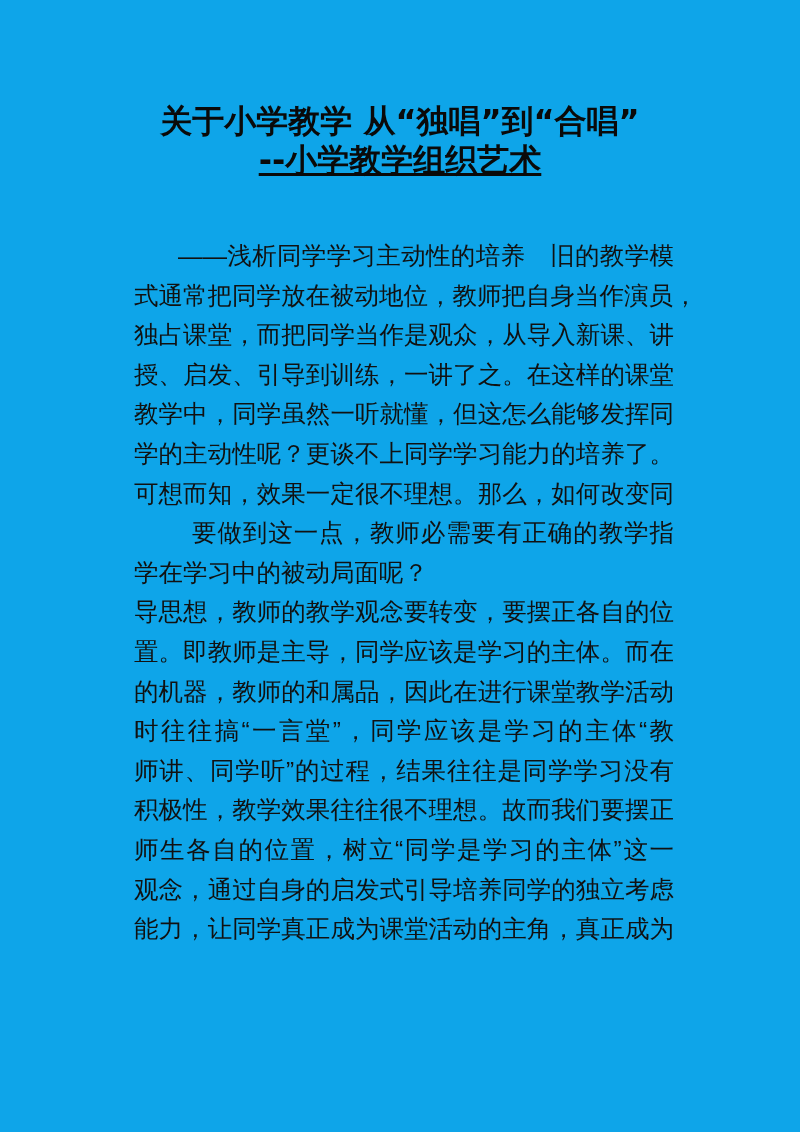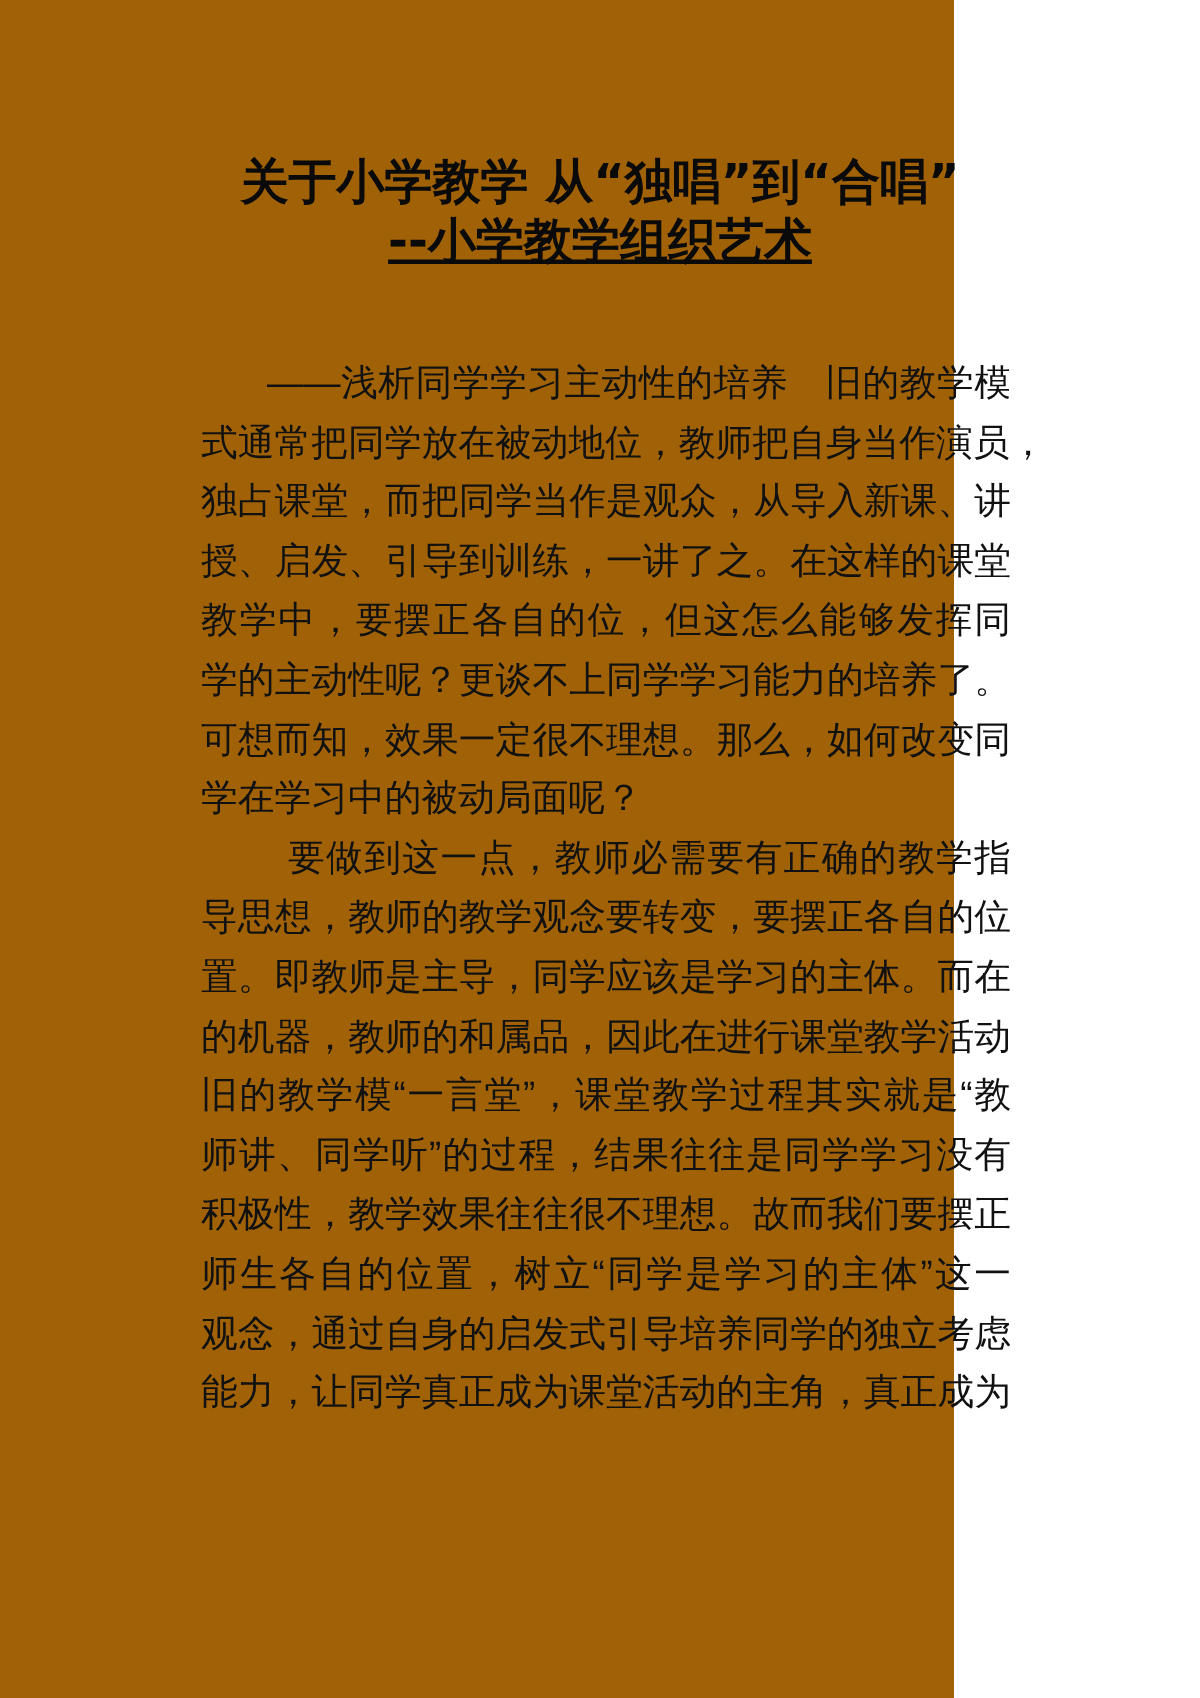--- a/index.html
+++ b/index.html
@@ -11,23 +11,23 @@
       width: 800px;
       height: 1132px;
       position: relative;
       overflow: hidden;
       color: #111111;
     }
     .page {
       position: absolute;
       left: 0;
       top: 0;
-      width: 636px;
+      width: 800px;
       height: 1132px;
-      background: #a16207;
+      background: #0ea5e9;
     }
     .title {
       position: absolute;
       left: 0;
       width: 800px;
       text-align: center;
       font-family: "DejaVu Sans", "Liberation Sans", sans-serif;
       font-weight: bold;
       font-size: 32px;
       line-height: 40px;
@@ -68,30 +68,30 @@
 
   <div class="title l1">关于小学教学 从“独唱”到“合唱”</div>
   <div class="title l2">--小学教学组织艺术</div>
 
   <div class="body-text">
 
     <span class="line indent-1">——浅析同学学习主动性的培养　旧的教学模</span>
     <span class="line">式通常把同学放在被动地位，教师把自身当作演员，</span>
     <span class="line">独占课堂，而把同学当作是观众，从导入新课、讲</span>
     <span class="line">授、启发、引导到训练，一讲了之。在这样的课堂</span>
-    <span class="line">教学中，要摆正各自的位，但这怎么能够发挥同</span>
+    <span class="line">教学中，同学虽然一听就懂，但这怎么能够发挥同</span>
     <span class="line">学的主动性呢？更谈不上同学学习能力的培养了。</span>
     <span class="line">可想而知，效果一定很不理想。那么，如何改变同</span>
+    <span class="line indent-2">要做到这一点，教师必需要有正确的教学指</span>
+
     <span class="line last">学在学习中的被动局面呢？</span>
-
-    <span class="line indent-2">要做到这一点，教师必需要有正确的教学指</span>
     <span class="line">导思想，教师的教学观念要转变，要摆正各自的位</span>
     <span class="line">置。即教师是主导，同学应该是学习的主体。而在</span>
     <span class="line">的机器，教师的和属品，因此在进行课堂教学活动</span>
-    <span class="line">旧的教学模“一言堂”，课堂教学过程其实就是“教</span>
+    <span class="line">时往往搞“一言堂”，同学应该是学习的主体“教</span>
     <span class="line">师讲、同学听”的过程，结果往往是同学学习没有</span>
     <span class="line">积极性，教学效果往往很不理想。故而我们要摆正</span>
     <span class="line">师生各自的位置，树立“同学是学习的主体”这一</span>
     <span class="line">观念，通过自身的启发式引导培养同学的独立考虑</span>
     <span class="line">能力，让同学真正成为课堂活动的主角，真正成为</span>
   </div>
 
 </div>
 
 </body></html>

